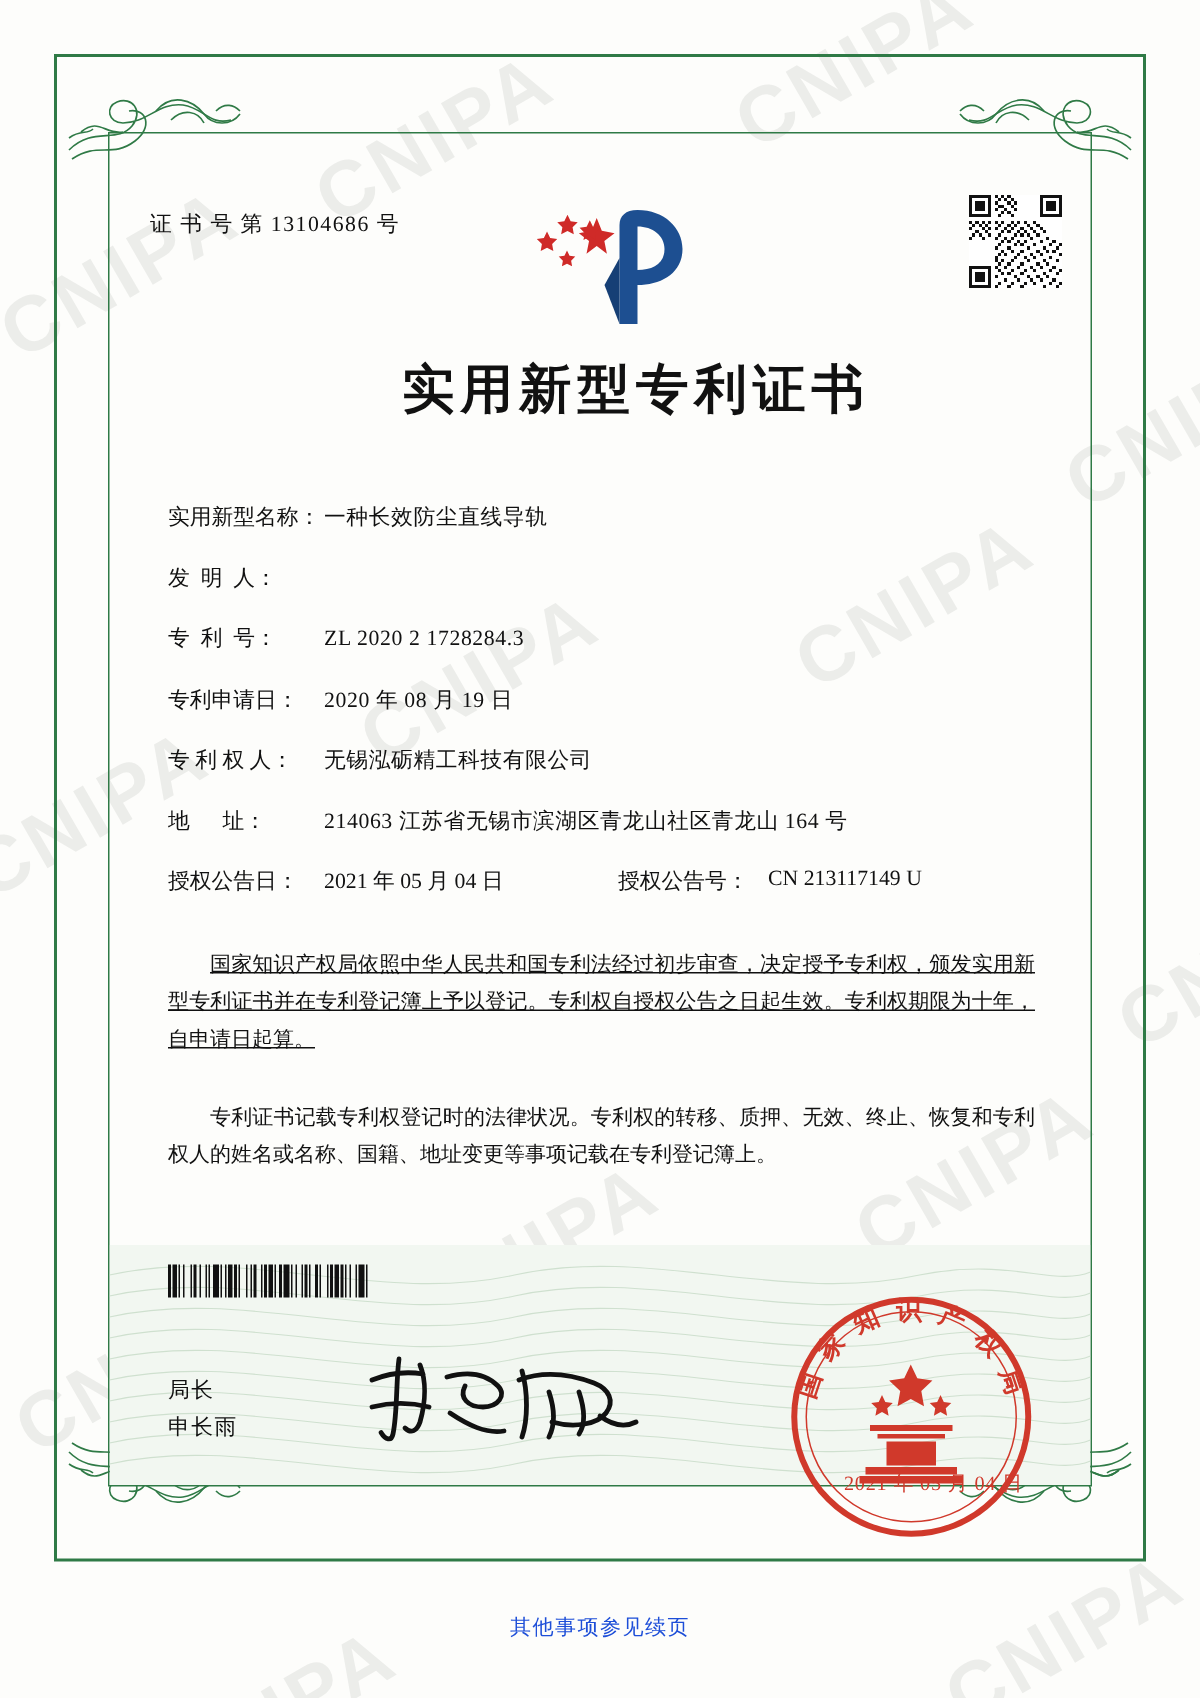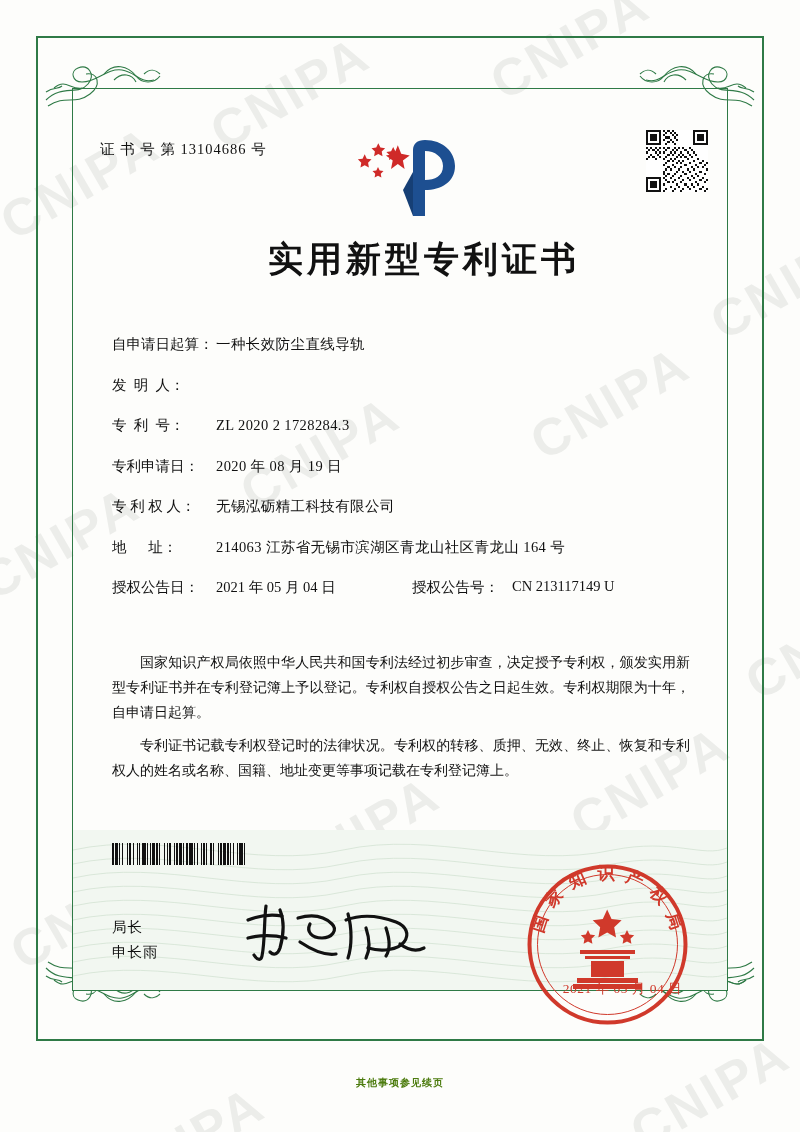--- a/index.html
+++ b/index.html
@@ -116,21 +116,21 @@
   .para {
     position: absolute;
     left: 112px;
     width: 578px;
     font-size: 14px;
     line-height: 25px;
     color: #111;
     text-align: justify;
     text-indent: 28px;
   }
-  #para1 { top: 650px; }
+  #para1 { top: 631px; text-decoration: underline; }
   #para2 { top: 733px; }
 
   
   .band {
     position: absolute;
     left: 73px; top: 830px;
     width: 654px; height: 160px;
     overflow: hidden;
   }
 
@@ -174,24 +174,23 @@
     position: absolute;
     left: 0; right: 0; top: 1032px;
     text-align: center;
     font-size: 13.5px;
     color: #111;
   }
   .footnote {
     position: absolute;
     left: 0; right: 0; top: 1076px;
     text-align: center;
-    font-size: 10px;
-    color: #4d7c0f;
+    font-size: 14px;
+    color: #1d4ed8;
     letter-spacing: 1px;
-    font-weight: bold;
   }
 </style>
 </head>
 <body>
 
 <div id="page">
 
   <div class="wm" style="left:-10px; top:200px; font-size:52px;">CNIPA</div>
   <div class="wm" style="left:200px; top:110px; font-size:52px;">CNIPA</div>
   <div class="wm" style="left:480px; top:60px; font-size:52px;">CNIPA</div>
@@ -445,21 +444,21 @@
         <path d="M46 30 l3.4 7 7.6 1.1 -5.5 5.4 1.3 7.6 -6.8 -3.6 -6.8 3.6 1.3 -7.6 -5.5 -5.4 7.6 -1.1 z" transform="scale(0.62) translate(64,-6)"></path>
         <path d="M46 30 l3.4 7 7.6 1.1 -5.5 5.4 1.3 7.6 -6.8 -3.6 -6.8 3.6 1.3 -7.6 -5.5 -5.4 7.6 -1.1 z" transform="scale(0.5) translate(60,40)"></path>
       </g>
     </svg>
   </div>
 
   <div class="title">实用新型专利证书</div>
 
   <div class="fields">
     <div class="row">
-      <div class="lbl">自申请日起算：</div>
+      <div class="lbl">实用新型名称：</div>
       <div class="val">一种长效防尘直线导轨</div>
     </div>
     <div class="row">
       <div class="lbl">发  明  人：</div>
     </div>
     <div class="row">
       <div class="lbl">专  利  号：</div>
       <div class="val">ZL 2020 2 1728284.3</div>
     </div>
     <div class="row">

